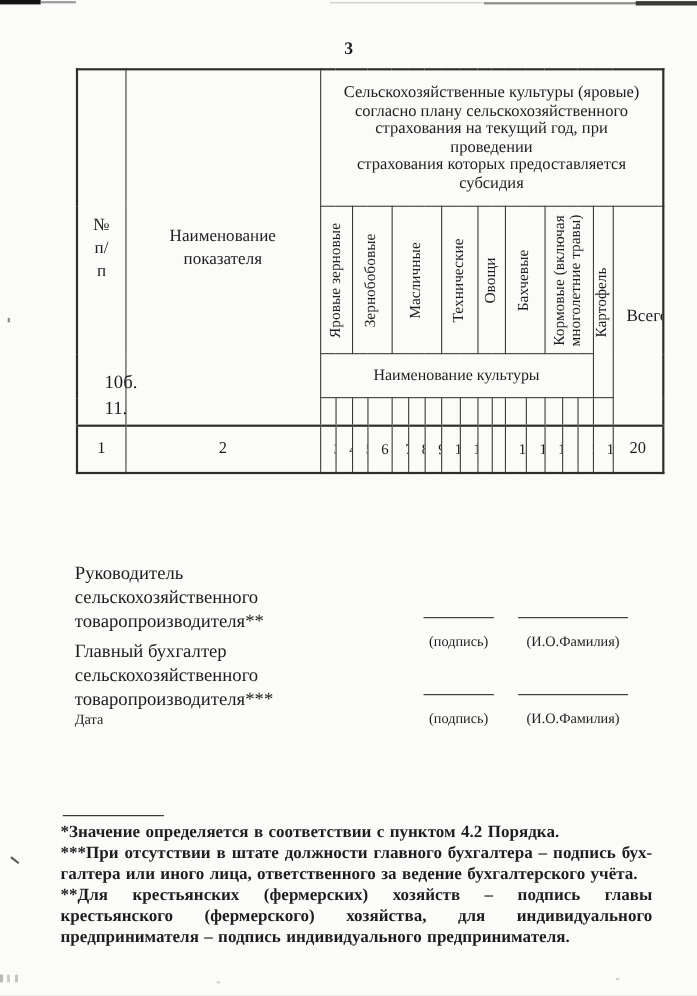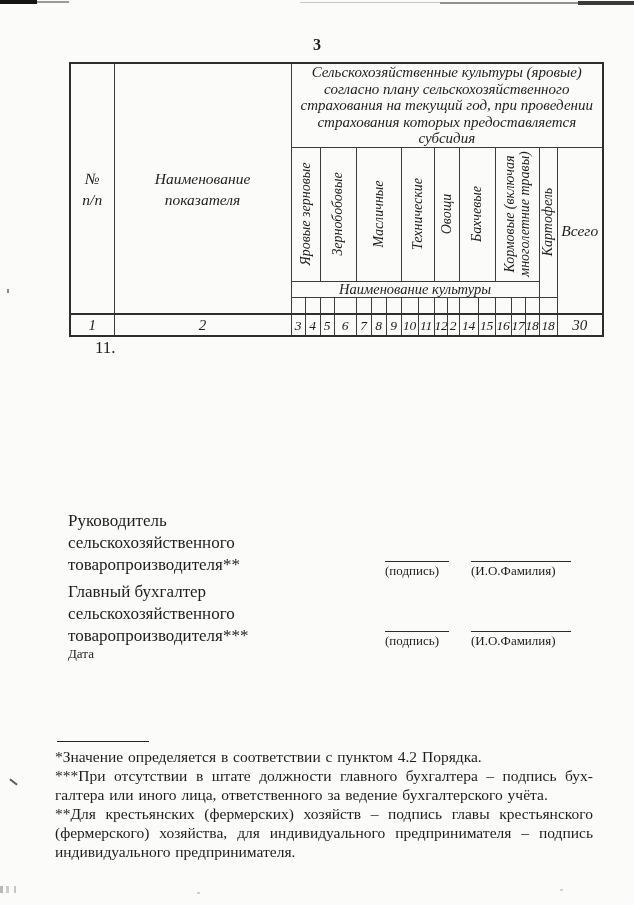--- a/index.html
+++ b/index.html
@@ -32,22 +32,22 @@
   .page-num{position:absolute;left:0;top:36px;width:634px;text-align:center;
     font-size:16px;font-weight:bold;}
 
   
   table.main{
     position:absolute;left:69px;top:62px;width:533px;
     border-collapse:collapse;table-layout:fixed;
     font-size:15px;line-height:17px;
   }
   table.main{border:2px solid #2e2e2c;}
-  table.main td{border:1px solid #3c3c3a;padding:0;position:relative;overflow:hidden;
-    text-align:center;vertical-align:middle;font-style:italic;}
+  table.main td{border:1px solid #3c3c3a;padding:12px;position:relative;overflow:hidden;
+    text-align:center;vertical-align:middle;}
   tr.r1{height:84px;}
   tr.r2{height:134px;}
   tr.r3{height:16px;}
   tr.r4{height:17px;}
   tr.r5{height:22px;}
   td.group-hdr{font-size:15px;line-height:16.5px;vertical-align:top;padding-top:3px;}
   td.hdr{font-size:15.5px;line-height:21px;}
   .vtext{
     position:absolute;left:50%;top:50%;
     transform:translate(-50%,-50%) rotate(-90deg);
@@ -65,31 +65,31 @@
   .body-row{display:flex;}
   .row-num{width:37px;flex:0 0 37px;}
   .row-text{width:215px;}
 
   
   .sig-title{position:absolute;left:68px;width:240px;font-size:17px;line-height:22px;}
   .sig-title.t1{top:510px;}
   .sig-title.t2{top:581px;}
   .date-label{position:absolute;left:68px;top:646px;font-size:13px;}
   .sig-cell{position:absolute;border-top:1.5px solid #2c2c2a;
-    font-size:13px;line-height:16px;padding-top:1px;}
+    font-size:13px;line-height:16px;text-align:center;padding-top:13px;}
   .sig-cell.s1a{left:385px;top:561px;width:64px;}
   .sig-cell.s1b{left:471px;top:561px;width:100px;}
   .sig-cell.s2a{left:385px;top:631px;width:64px;}
   .sig-cell.s2b{left:471px;top:631px;width:100px;}
 
   
   .footnotes{position:absolute;left:55px;top:741px;width:538px;
     font-size:15.5px;line-height:19px;}
   .fn-sep{width:92px;height:0;border-top:1.5px solid #242422;margin:0 0 5px 2px;}
-  .footnotes p{margin:0;text-align:justify;word-spacing:1px;}
+  .footnotes p{margin:0;text-align:justify;word-spacing:1px;font-weight:bold;}
 </style>
 </head>
 <body>
 
 <div class="page">
 
   <div class="art art-a"></div>
   <div class="art art-b"></div>
   <div class="art art-c"></div>
   <div class="art art-d"></div>
@@ -200,27 +200,28 @@
       <td>10</td>
       <td>11</td>
       <td>12</td>
       <td>2</td>
       <td>14</td>
       <td>15</td>
       <td>16</td>
       <td>17</td>
       <td>18</td>
       <td>18</td>
-      <td class="wide">30</td>
+      <td class="wide">20</td>
     </tr>
   </tbody>
     </table>
 
   <div class="body-rows">
     <div class="body-row">
+      <span class="row-num">10б.</span>
     </div>
     <div class="body-row">
       <span class="row-num">11.</span>
     </div>
   </div>
 
   <div class="sig-title t1 pre">Руководитель
 сельскохозяйственного
 товаропроизводителя**</div>
   <div class="sig-cell s1a">(подпись)</div>

